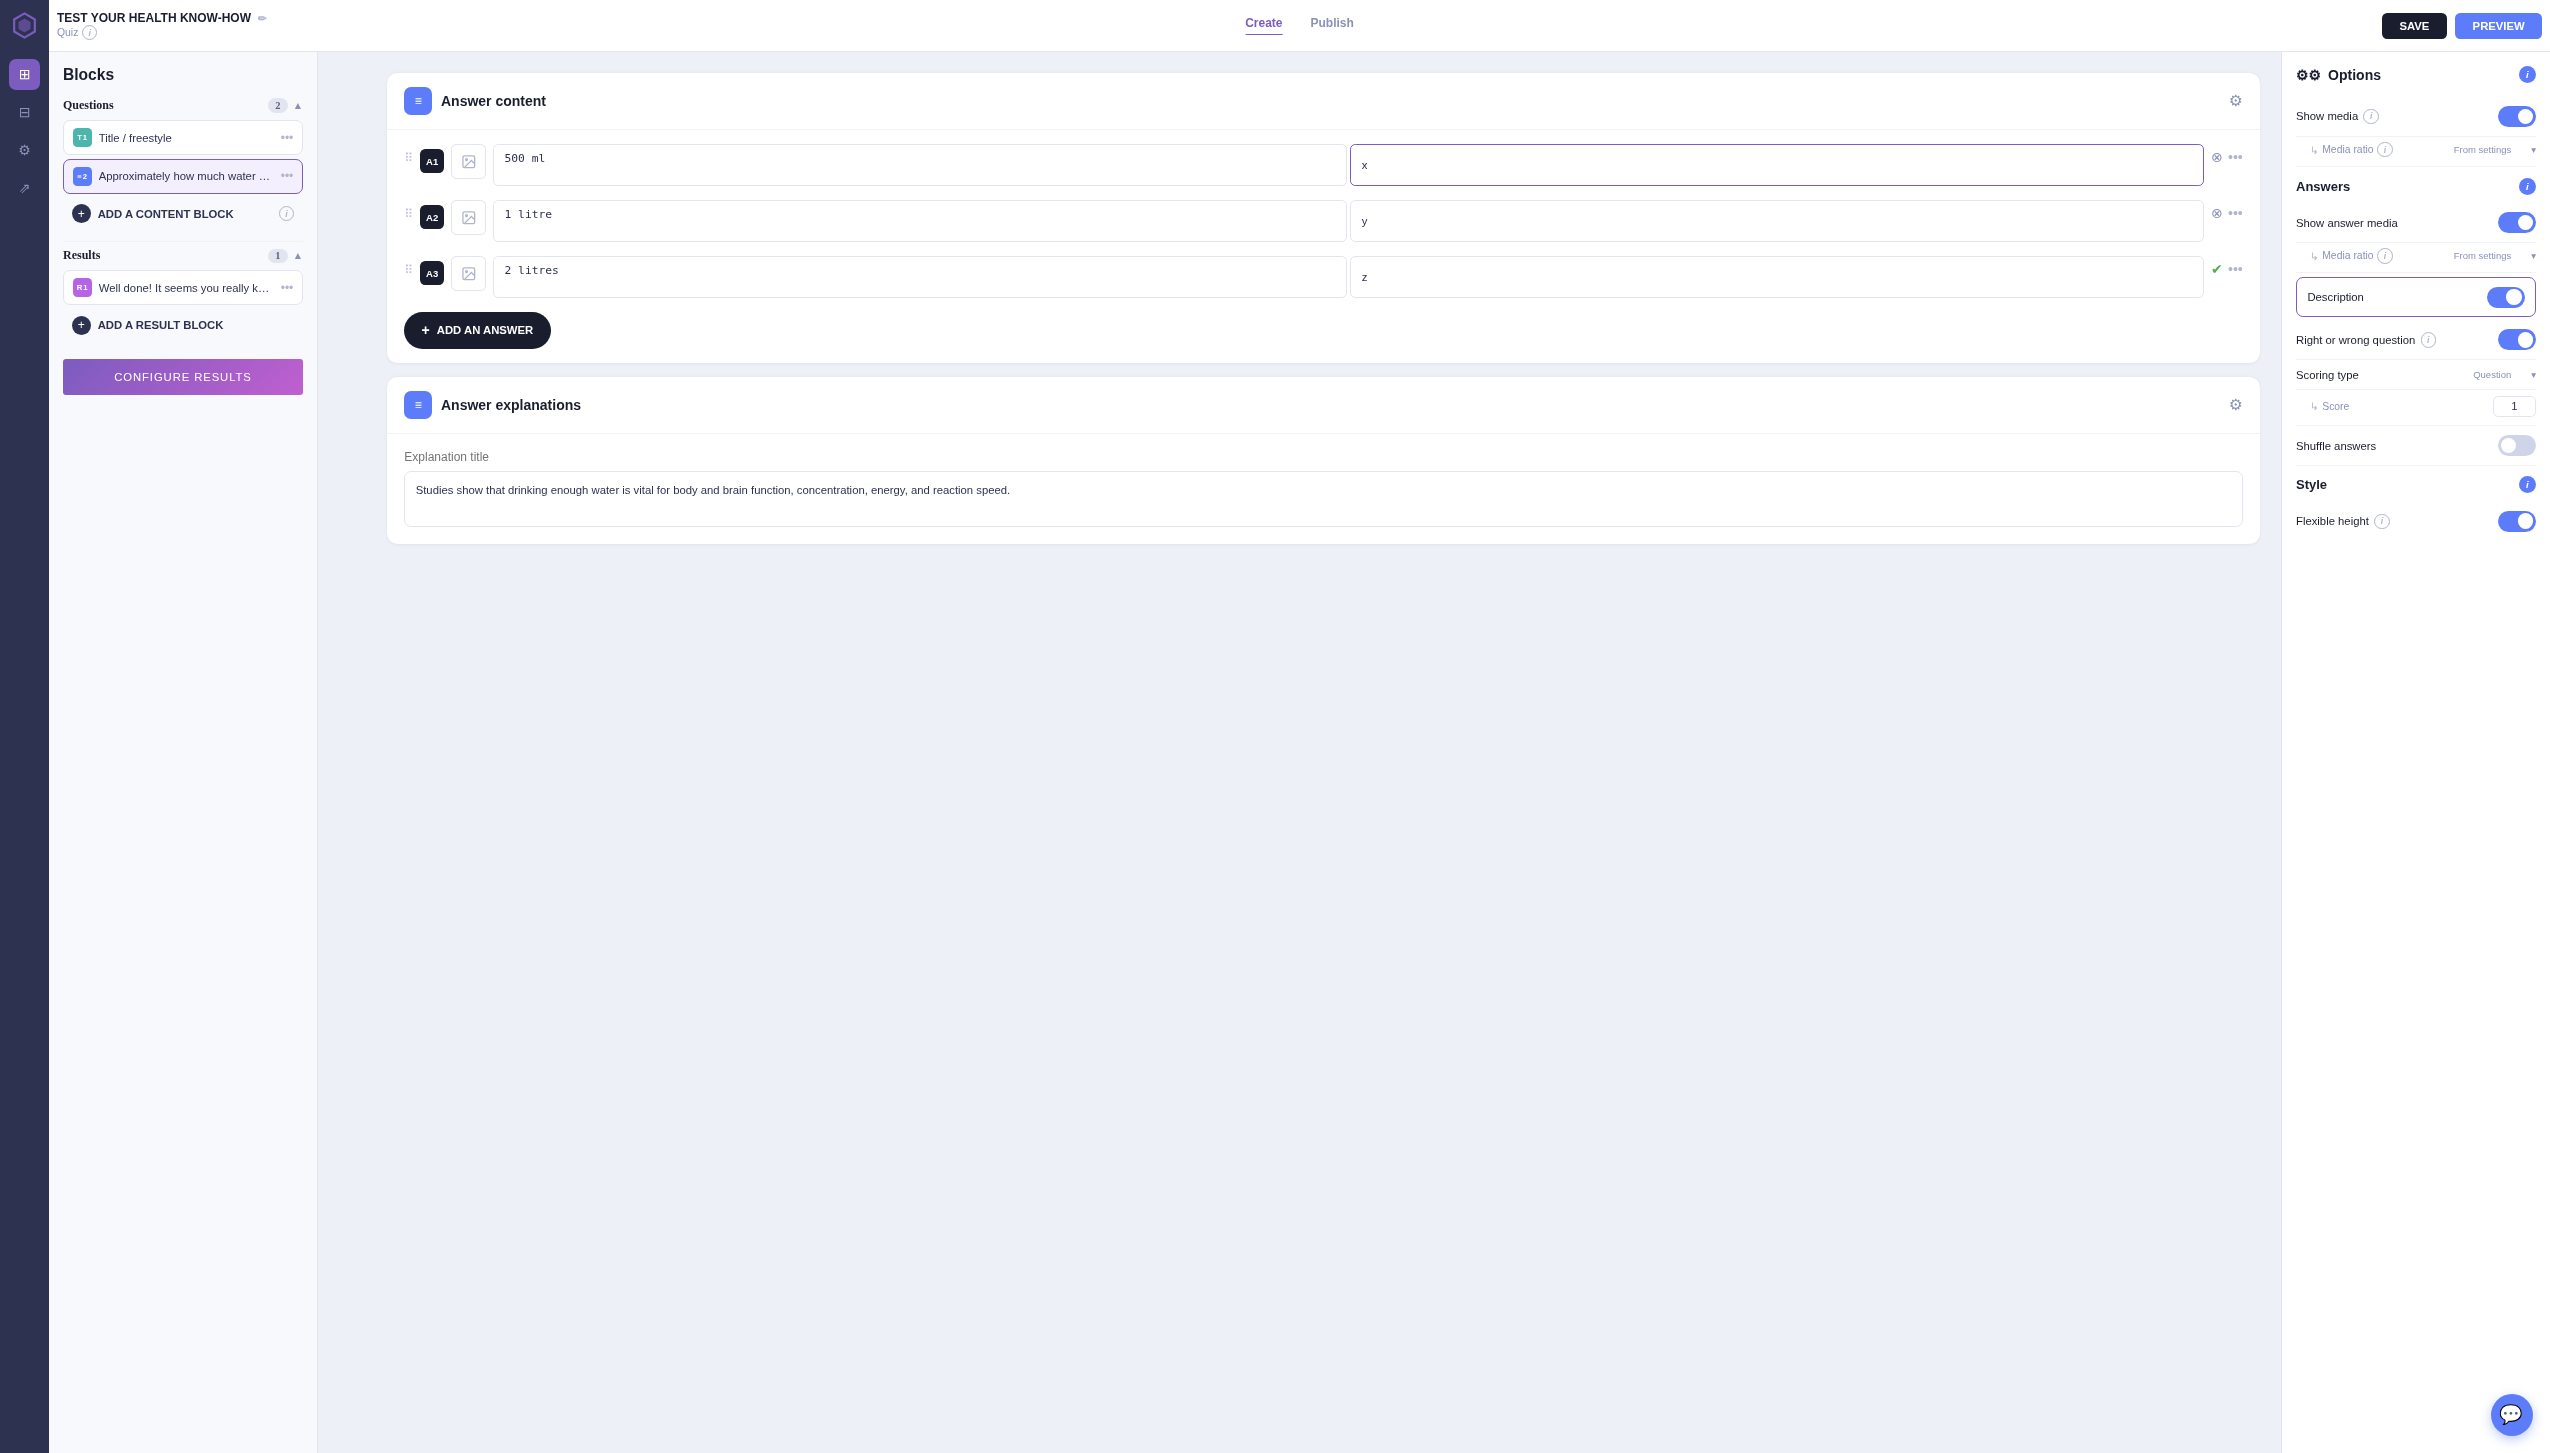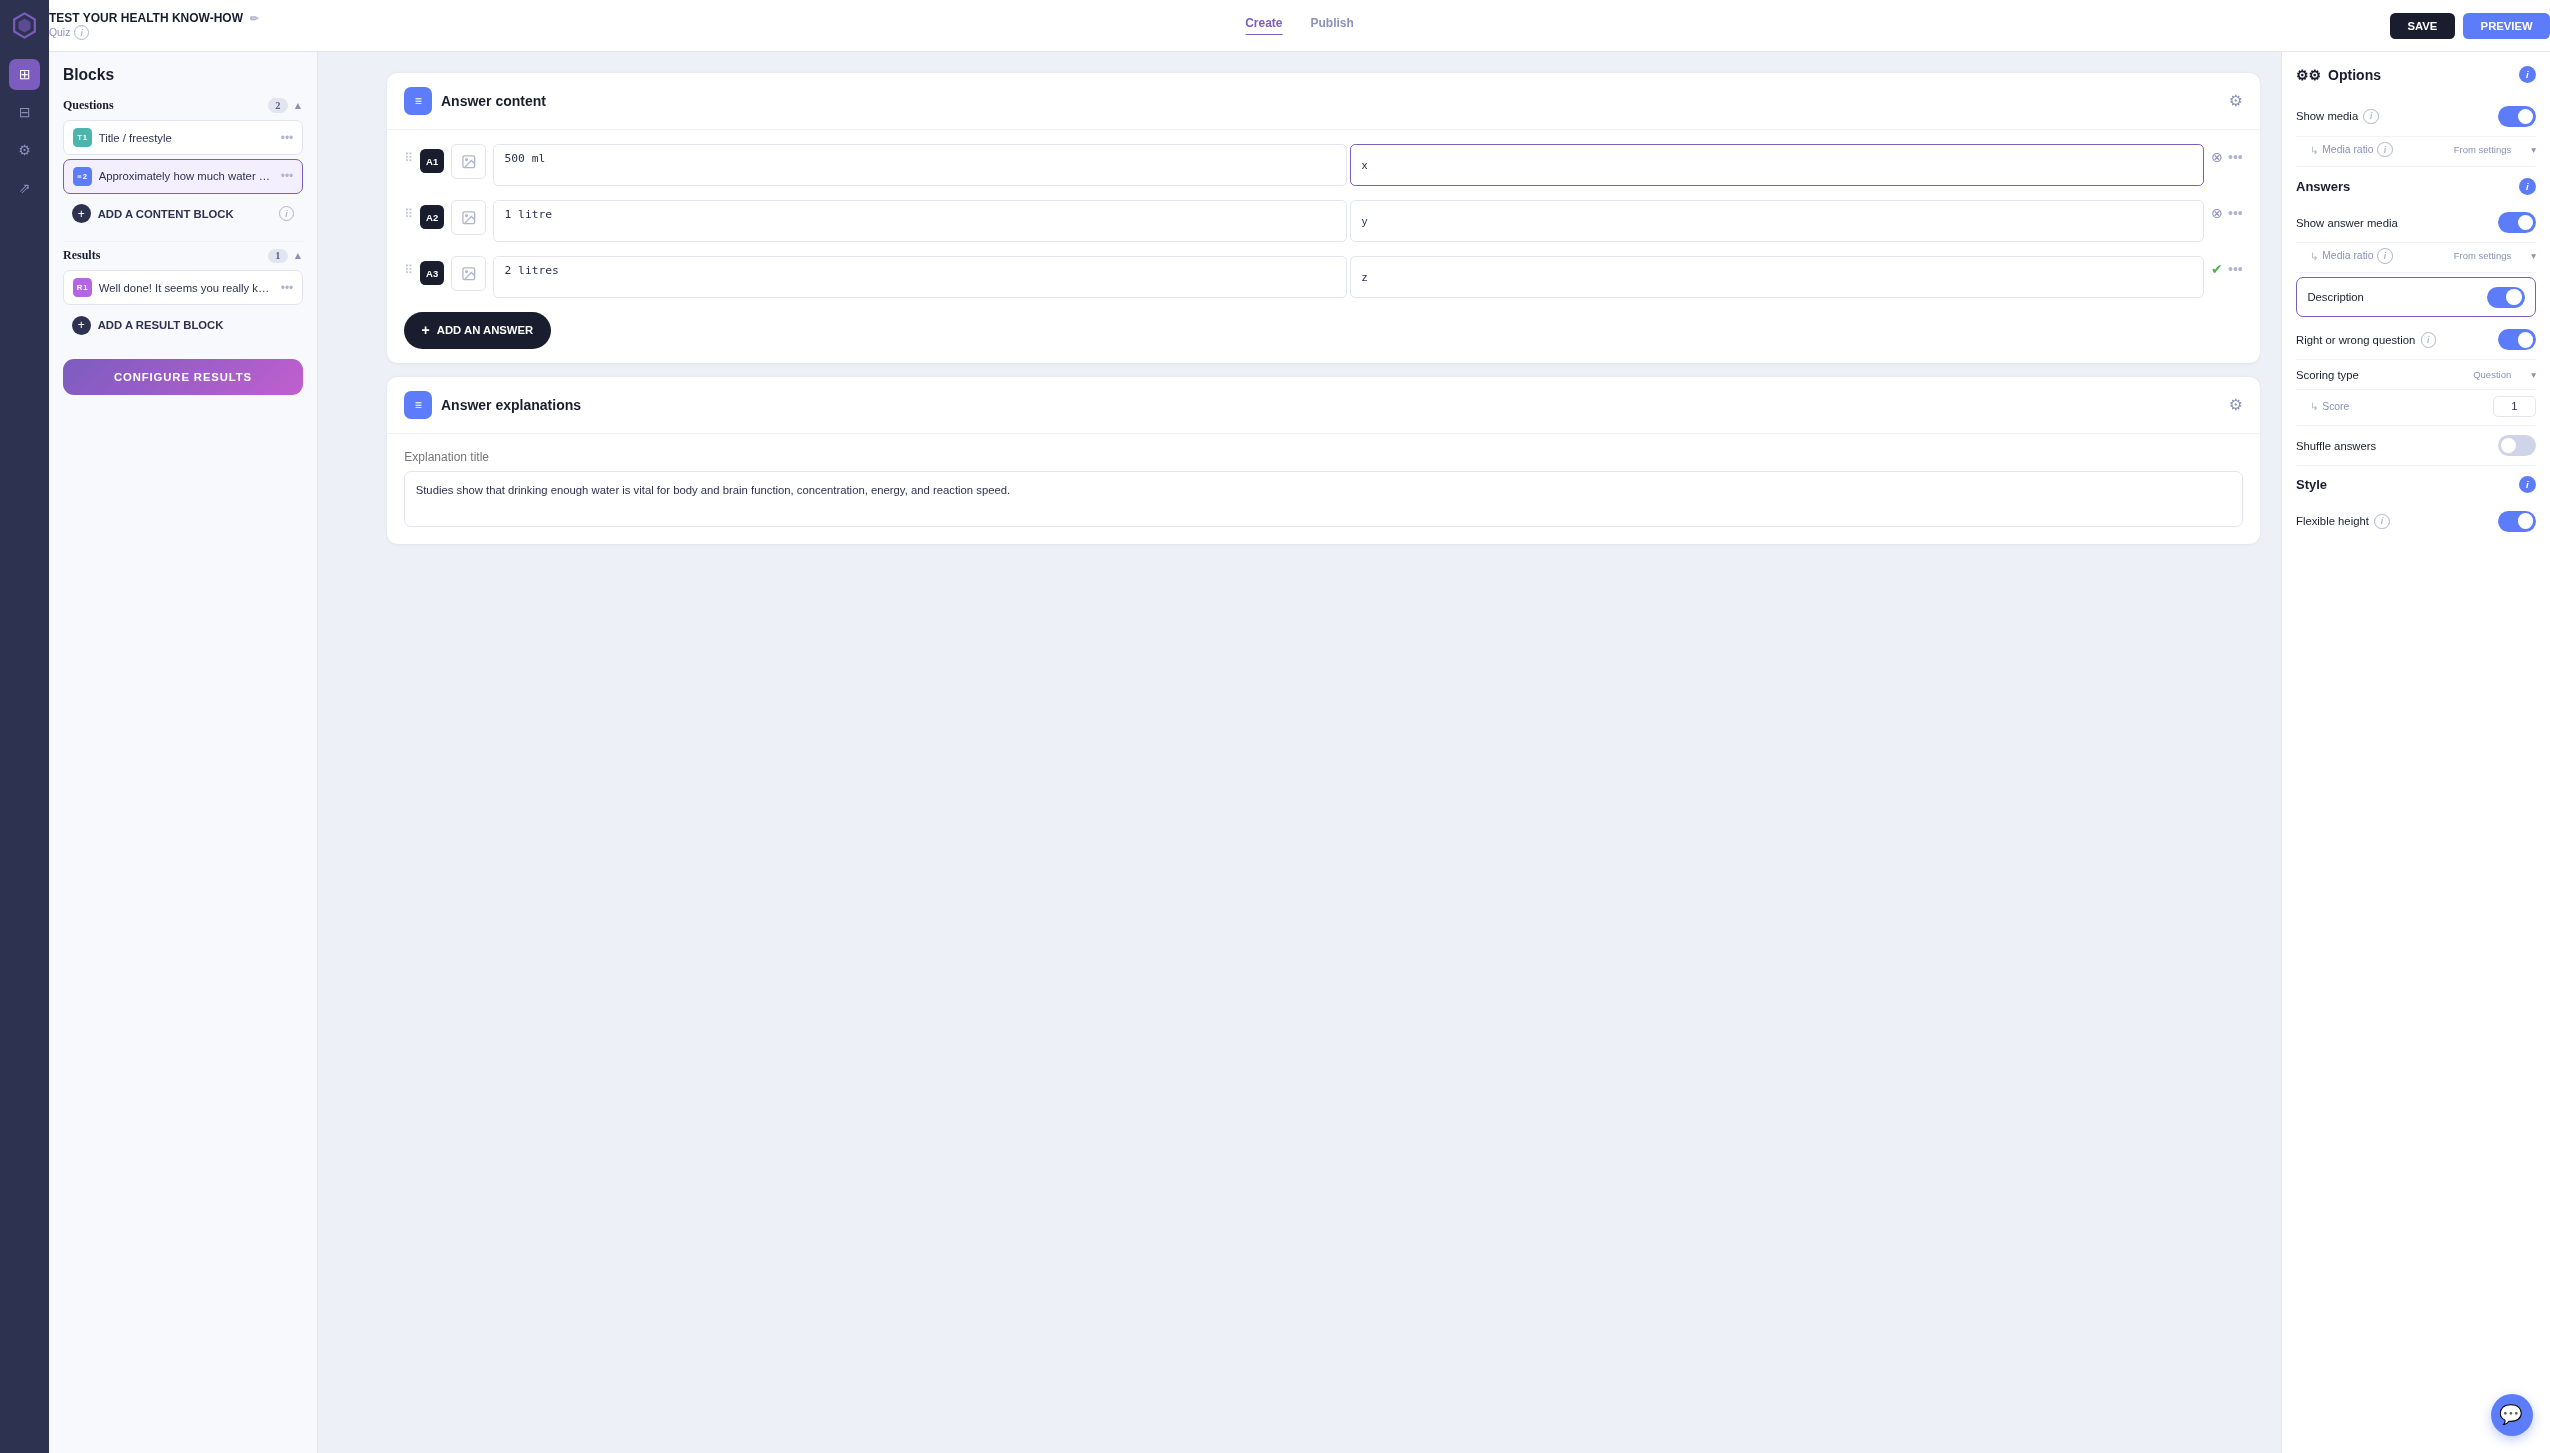--- a/index.html
+++ b/index.html
@@ -154,42 +154,42 @@
       font-style: italic;
       font-weight: 700;
       cursor: pointer;
       flex-shrink: 0;
     }
     .configure-results-btn {
       width: 100%;
       padding: 12px;
       background: linear-gradient(135deg, #7c5cbf, #c05fcf);
       border: none;
-      border-radius: 11px;
-      color: white;
-      font-size: 11.3px;
-      font-weight: 700;
+      border-radius: 3px;
+      color: white;
+      font-size: 11.3px;
+      font-weight: 400;
       letter-spacing: 0.9px;
       cursor: pointer;
       margin-top: 14px;
       text-transform: uppercase;
     }
 
     
     .top-bar {
       position: absolute;
       top: 0;
       left: 49px;
       right: 0;
       height: 52px;
       background: white;
       border-bottom: 0.9px solid #e2e5f0;
       display: flex;
       align-items: center;
-      padding: 0 0;
+      padding: 0 8px;
       z-index: 5;
     }
     .top-bar-title {
       font-size: 12px;
       font-weight: 700;
       color: #1a1d2e;
       display: flex;
       align-items: center;
       gap: 7px;
     }

